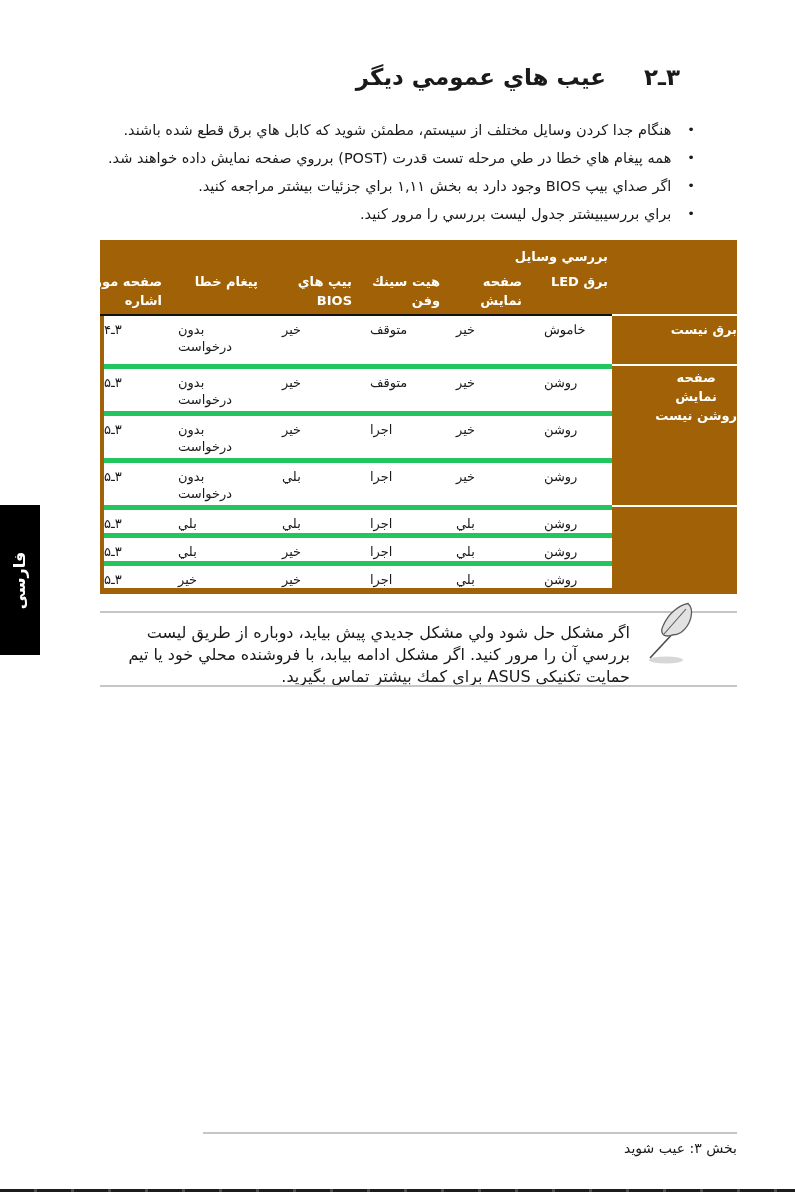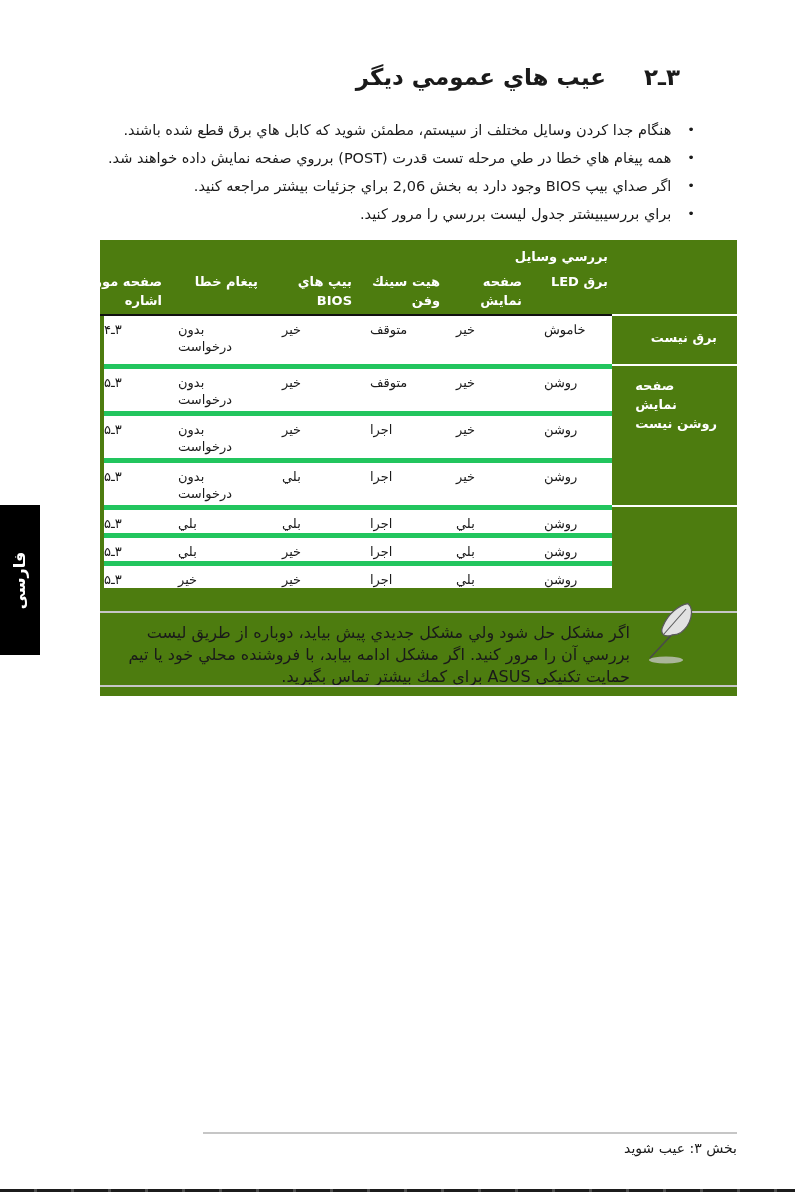--- a/index.html
+++ b/index.html
@@ -15,36 +15,36 @@
   
   .heading{position:absolute;top:64px;right:115px;display:flex;gap:38px;
     font-weight:bold;font-size:23px;direction:rtl;}
 
   
   .bullets{position:absolute;top:121px;left:88px;right:100px;direction:rtl;font-size:14.5px;}
   .bullet-item{display:flex;gap:16px;line-height:18px;margin-bottom:10px;align-items:flex-start;}
   .bullet-marker{font-size:13px;line-height:18px;}
 
   
-  .tbl{position:absolute;left:100px;top:240px;width:637px;height:456px;background:#4d7c0f;}
+  .tbl{position:absolute;left:100px;top:240px;width:637px;height:354px;background:#a16207;}
   .tbl-body{position:absolute;left:4px;top:76px;width:508px;height:272px;background:#ffffff;
     display:grid;direction:rtl;
     grid-template-columns:68px 88px 86px 88px 104px 74px;
     grid-template-rows:48px 47px 47px 47px 28px 28px 27px;}
   .cell{font-size:13px;padding-top:5px;text-align:left;line-height:17px;}
   .bt{border-top:5px solid #22c55e;}
   .cc0{padding-right:8px;font-family:Liberation Serif, serif;}  .cc1{padding-right:20px;} .cc2{padding-right:14px;}
   .cc3{padding-right:16px;} .cc4{padding-right:22px;} .cc5{padding-right:14px;}
   .hdr-black-line{position:absolute;left:0;top:74px;width:512px;height:2px;background:#111;}
   .grp-line{position:absolute;right:0;width:125px;height:2px;background:#fff;}
   .sec-hdr{position:absolute;top:9px;right:129px;color:#fff;font-weight:bold;font-size:13px;direction:rtl;white-space:nowrap;}
   .col-h{position:absolute;top:32px;color:#fff;font-weight:bold;font-size:13px;line-height:19px;
     text-align:right;direction:rtl;white-space:nowrap;}
-  .grp-label{position:absolute;right:20px;color:#fff;font-weight:bold;font-size:13px;line-height:19px;
-    text-align:left;direction:rtl;white-space:nowrap;margin-top:8px;}
+  .grp-label{position:absolute;right:0;color:#fff;font-weight:bold;font-size:13px;line-height:19px;
+    text-align:center;direction:rtl;white-space:nowrap;}
 
   
   .note-line{position:absolute;left:100px;width:637px;height:2px;background:#c6c6c6;}
   .note-text{position:absolute;left:100px;top:622px;width:530px;direction:rtl;text-align:right;
     font-size:16px;line-height:22px;}
   .pen{position:absolute;left:641px;top:600px;}
 
   
   .footer-line{position:absolute;left:203px;top:1132px;width:534px;height:2px;background:#c6c6c6;}
   .footer-text{position:absolute;right:58px;top:1140px;font-size:14px;direction:rtl;}
@@ -69,21 +69,21 @@
   <div class="bullet-item">
     <span class="bullet-marker">•</span>
     <span>هنگام جدا كردن وسايل مختلف از سيستم، مطمئن شويد كه كابل هاي برق قطع شده باشند.</span>
   </div>
   <div class="bullet-item">
     <span class="bullet-marker">•</span>
     <span>همه پيغام هاي خطا در طي مرحله تست قدرت (POST) برروي صفحه نمايش داده خواهند شد.</span>
   </div>
   <div class="bullet-item">
     <span class="bullet-marker">•</span>
-    <span>اگر صداي بيپ BIOS وجود دارد به بخش 2,06 براي جزئيات بيشتر مراجعه كنيد.</span>
+    <span>اگر صداي بيپ BIOS وجود دارد به بخش ۱,۱۱ براي جزئيات بيشتر مراجعه كنيد.</span>
   </div>
   <div class="bullet-item">
     <span class="bullet-marker">•</span>
     <span>براي بررسيبيشتر جدول ليست بررسي را مرور كنيد.</span>
   </div>
 </div>
 
 <div class="tbl">
 
   <div class="sec-hdr">بررسي وسايل</div>

